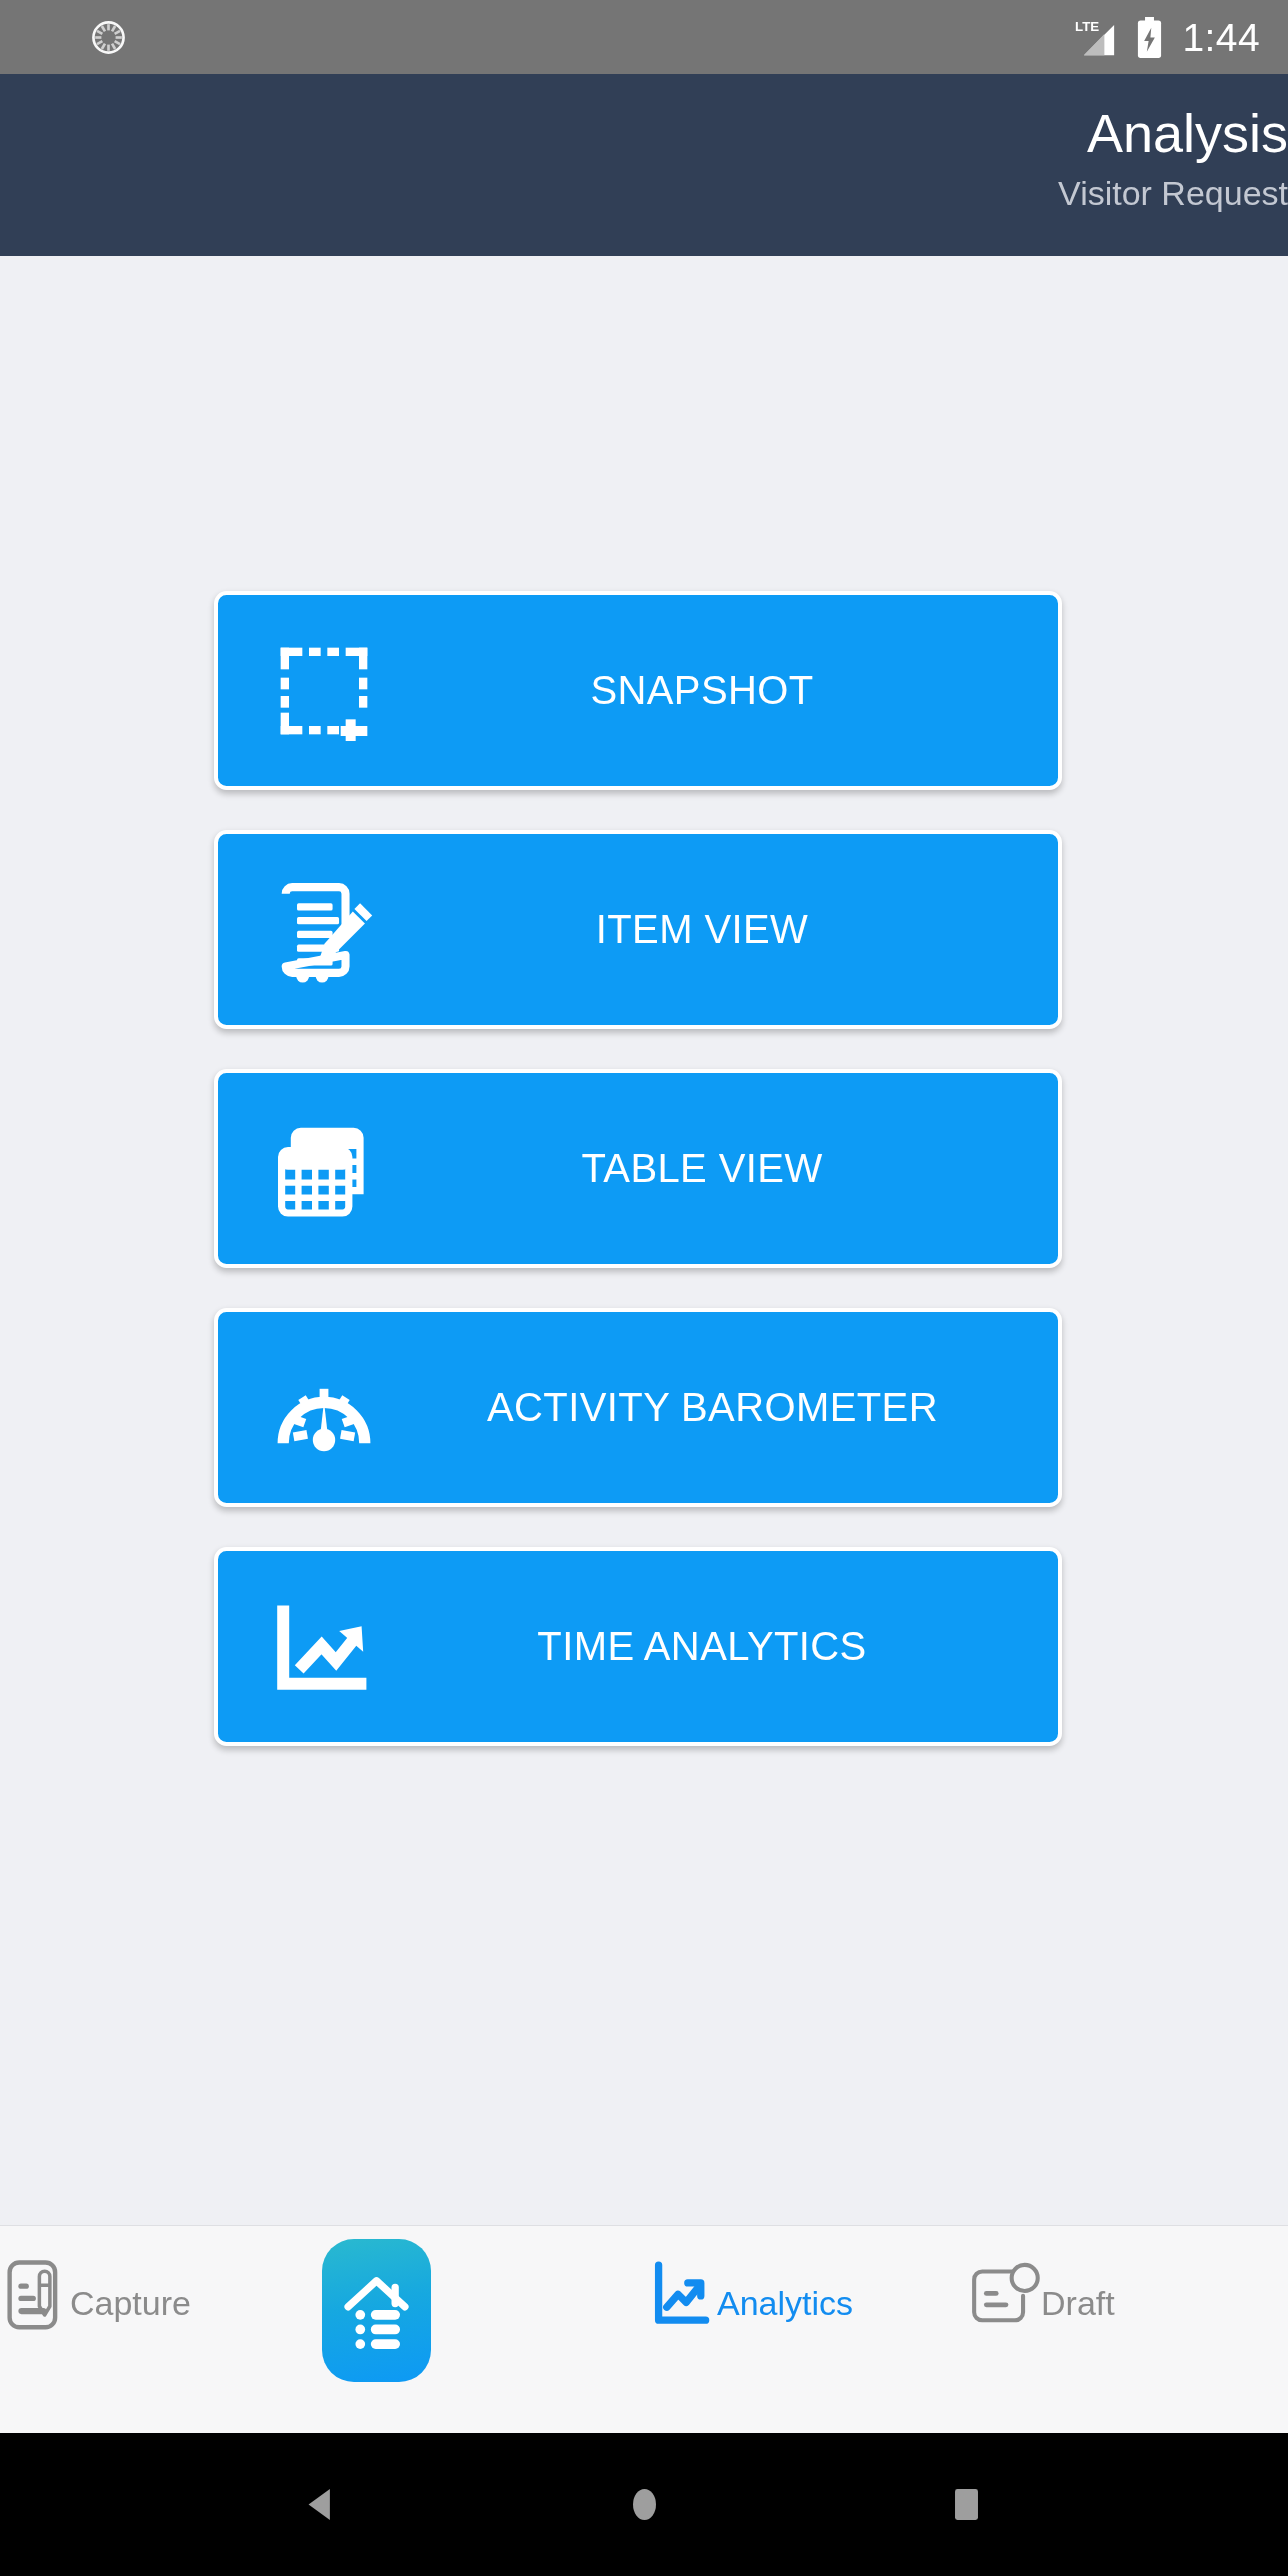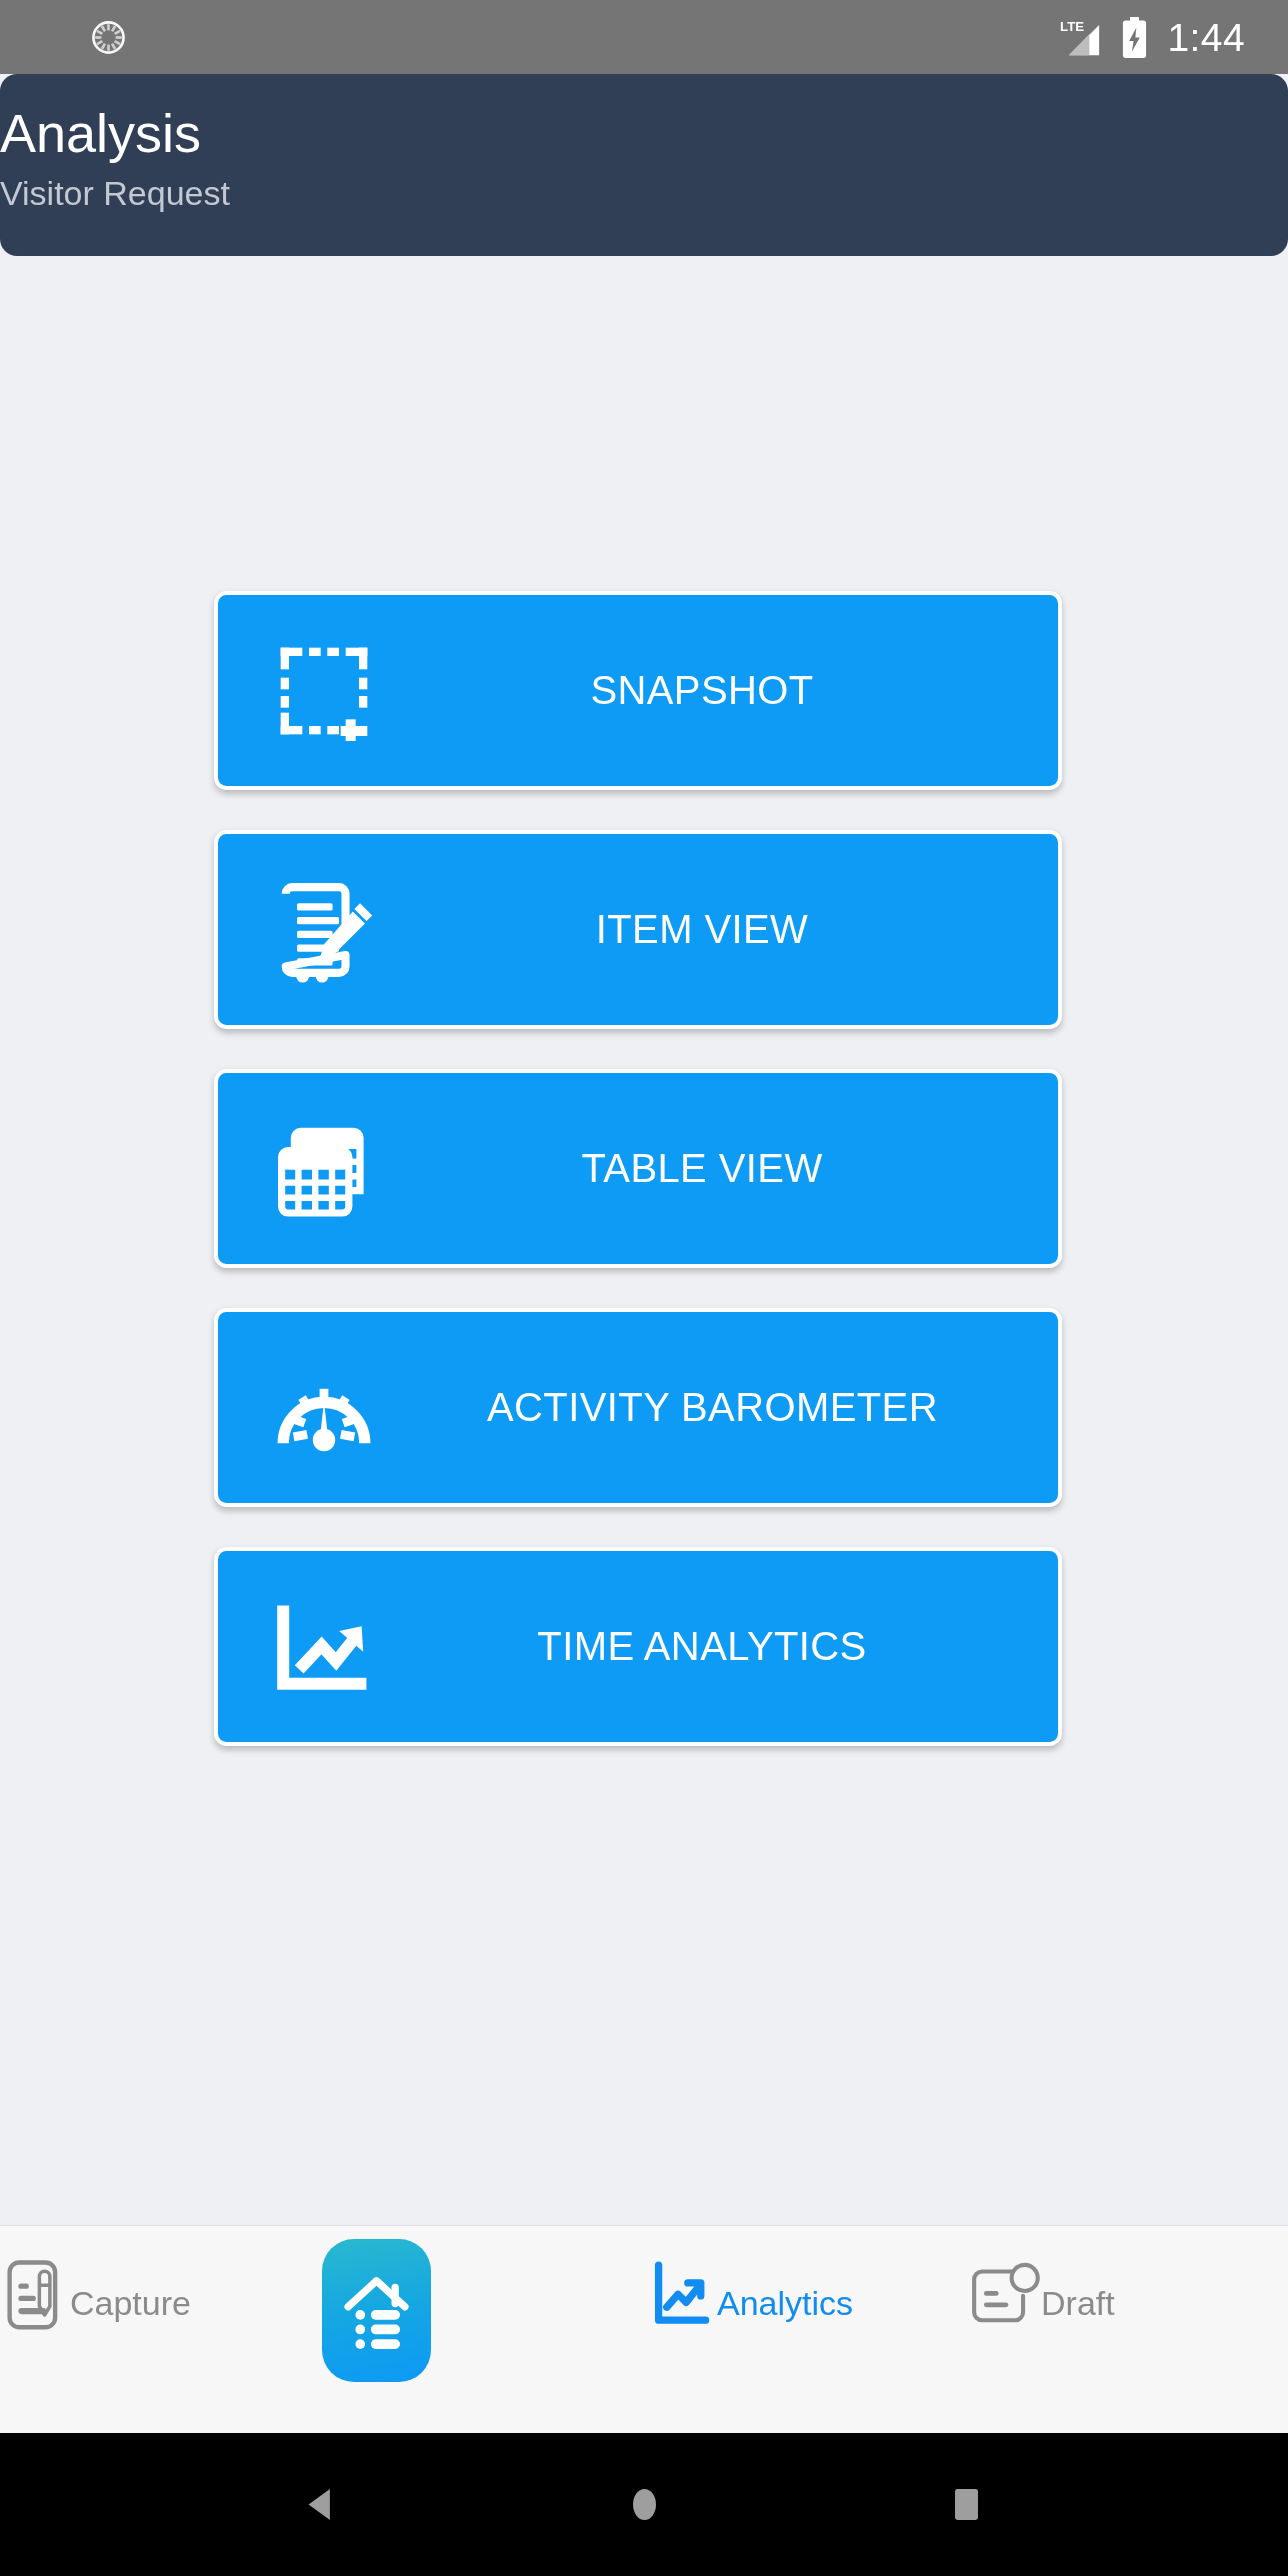--- a/index.html
+++ b/index.html
@@ -21,21 +21,21 @@
     display: flex;
     flex-direction: column;
   }
 
   
   .status-bar {
     height: 74px;
     background: #757575;
     display: flex;
     align-items: center;
-    padding: 0 43px 0 89px;
+    padding: 0 28px 0 89px;
     box-sizing: border-box;
     flex: 0 0 auto;
   }
   .status-left {
     display: flex;
     align-items: center;
     flex: 1 1 auto;
   }
   .sync-icon {
     width: 39px;
@@ -57,25 +57,24 @@
     font-weight: 400;
   }
 
   
   .app-header {
     background: #313f56;
     flex: 0 0 auto;
     height: 182px;
     display: flex;
     flex-direction: column;
-    align-items: flex-start;
+    align-items: flex-end;
     justify-content: center;
     box-sizing: border-box;
     padding-bottom: 12.5px;
-    border-radius: 17px;
   }
   .app-title {
     color: #ffffff;
     font-size: 54px;
     font-weight: 400;
     line-height: 1.05;
     letter-spacing: 0px;
   }
   .app-subtitle {
     color: #c3c8d2;

